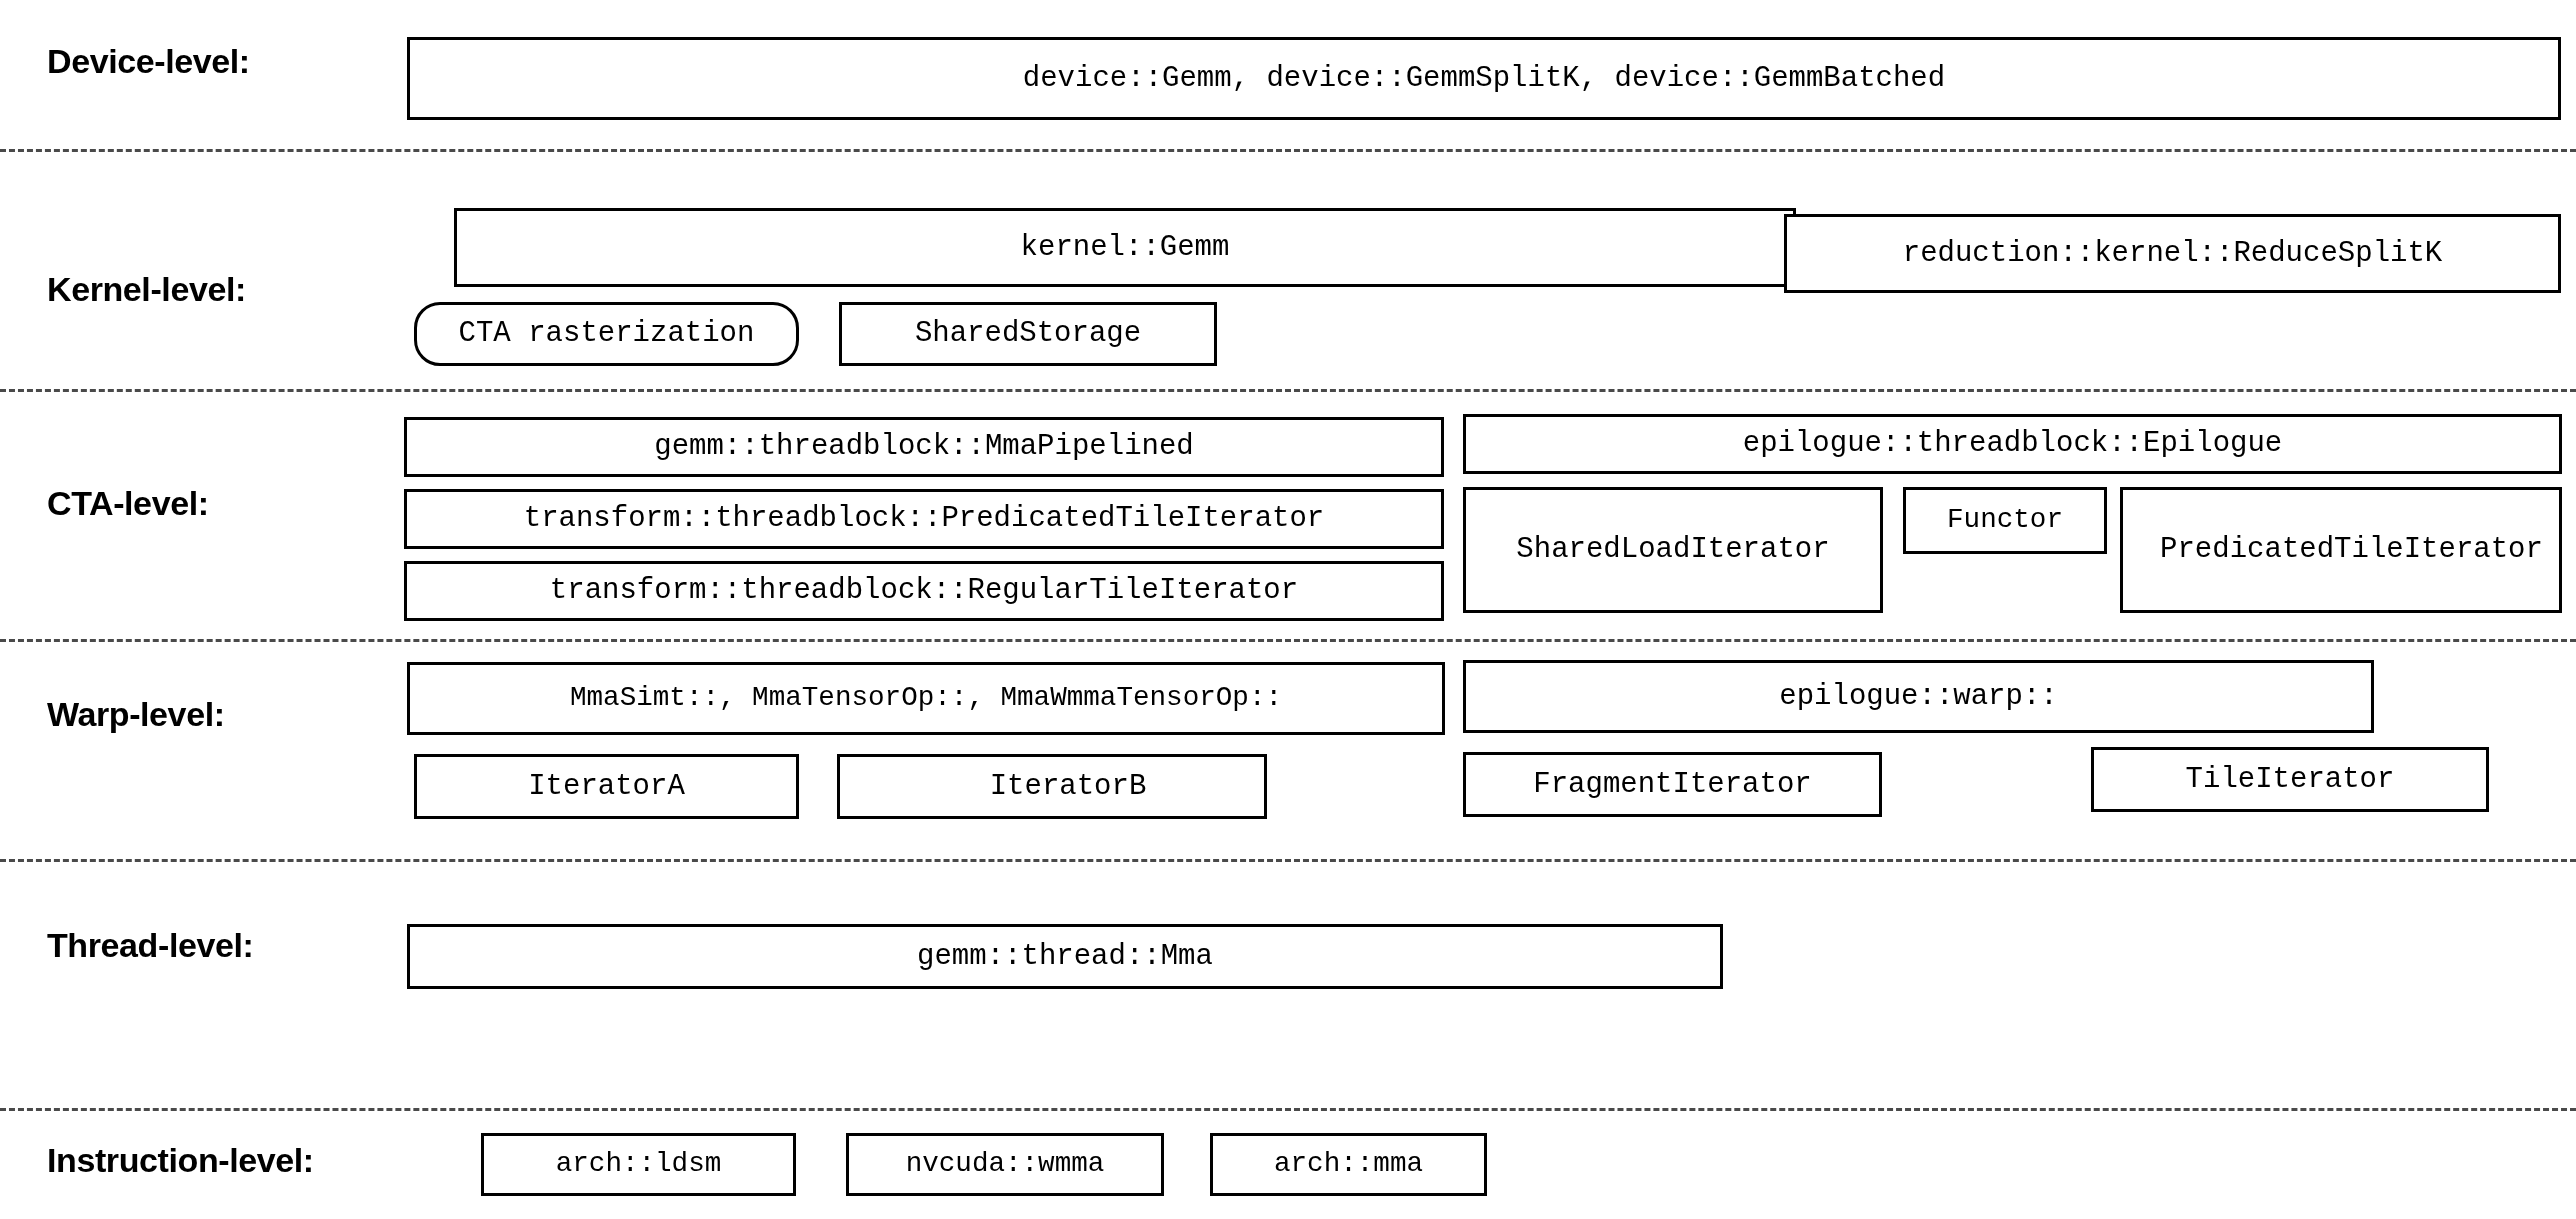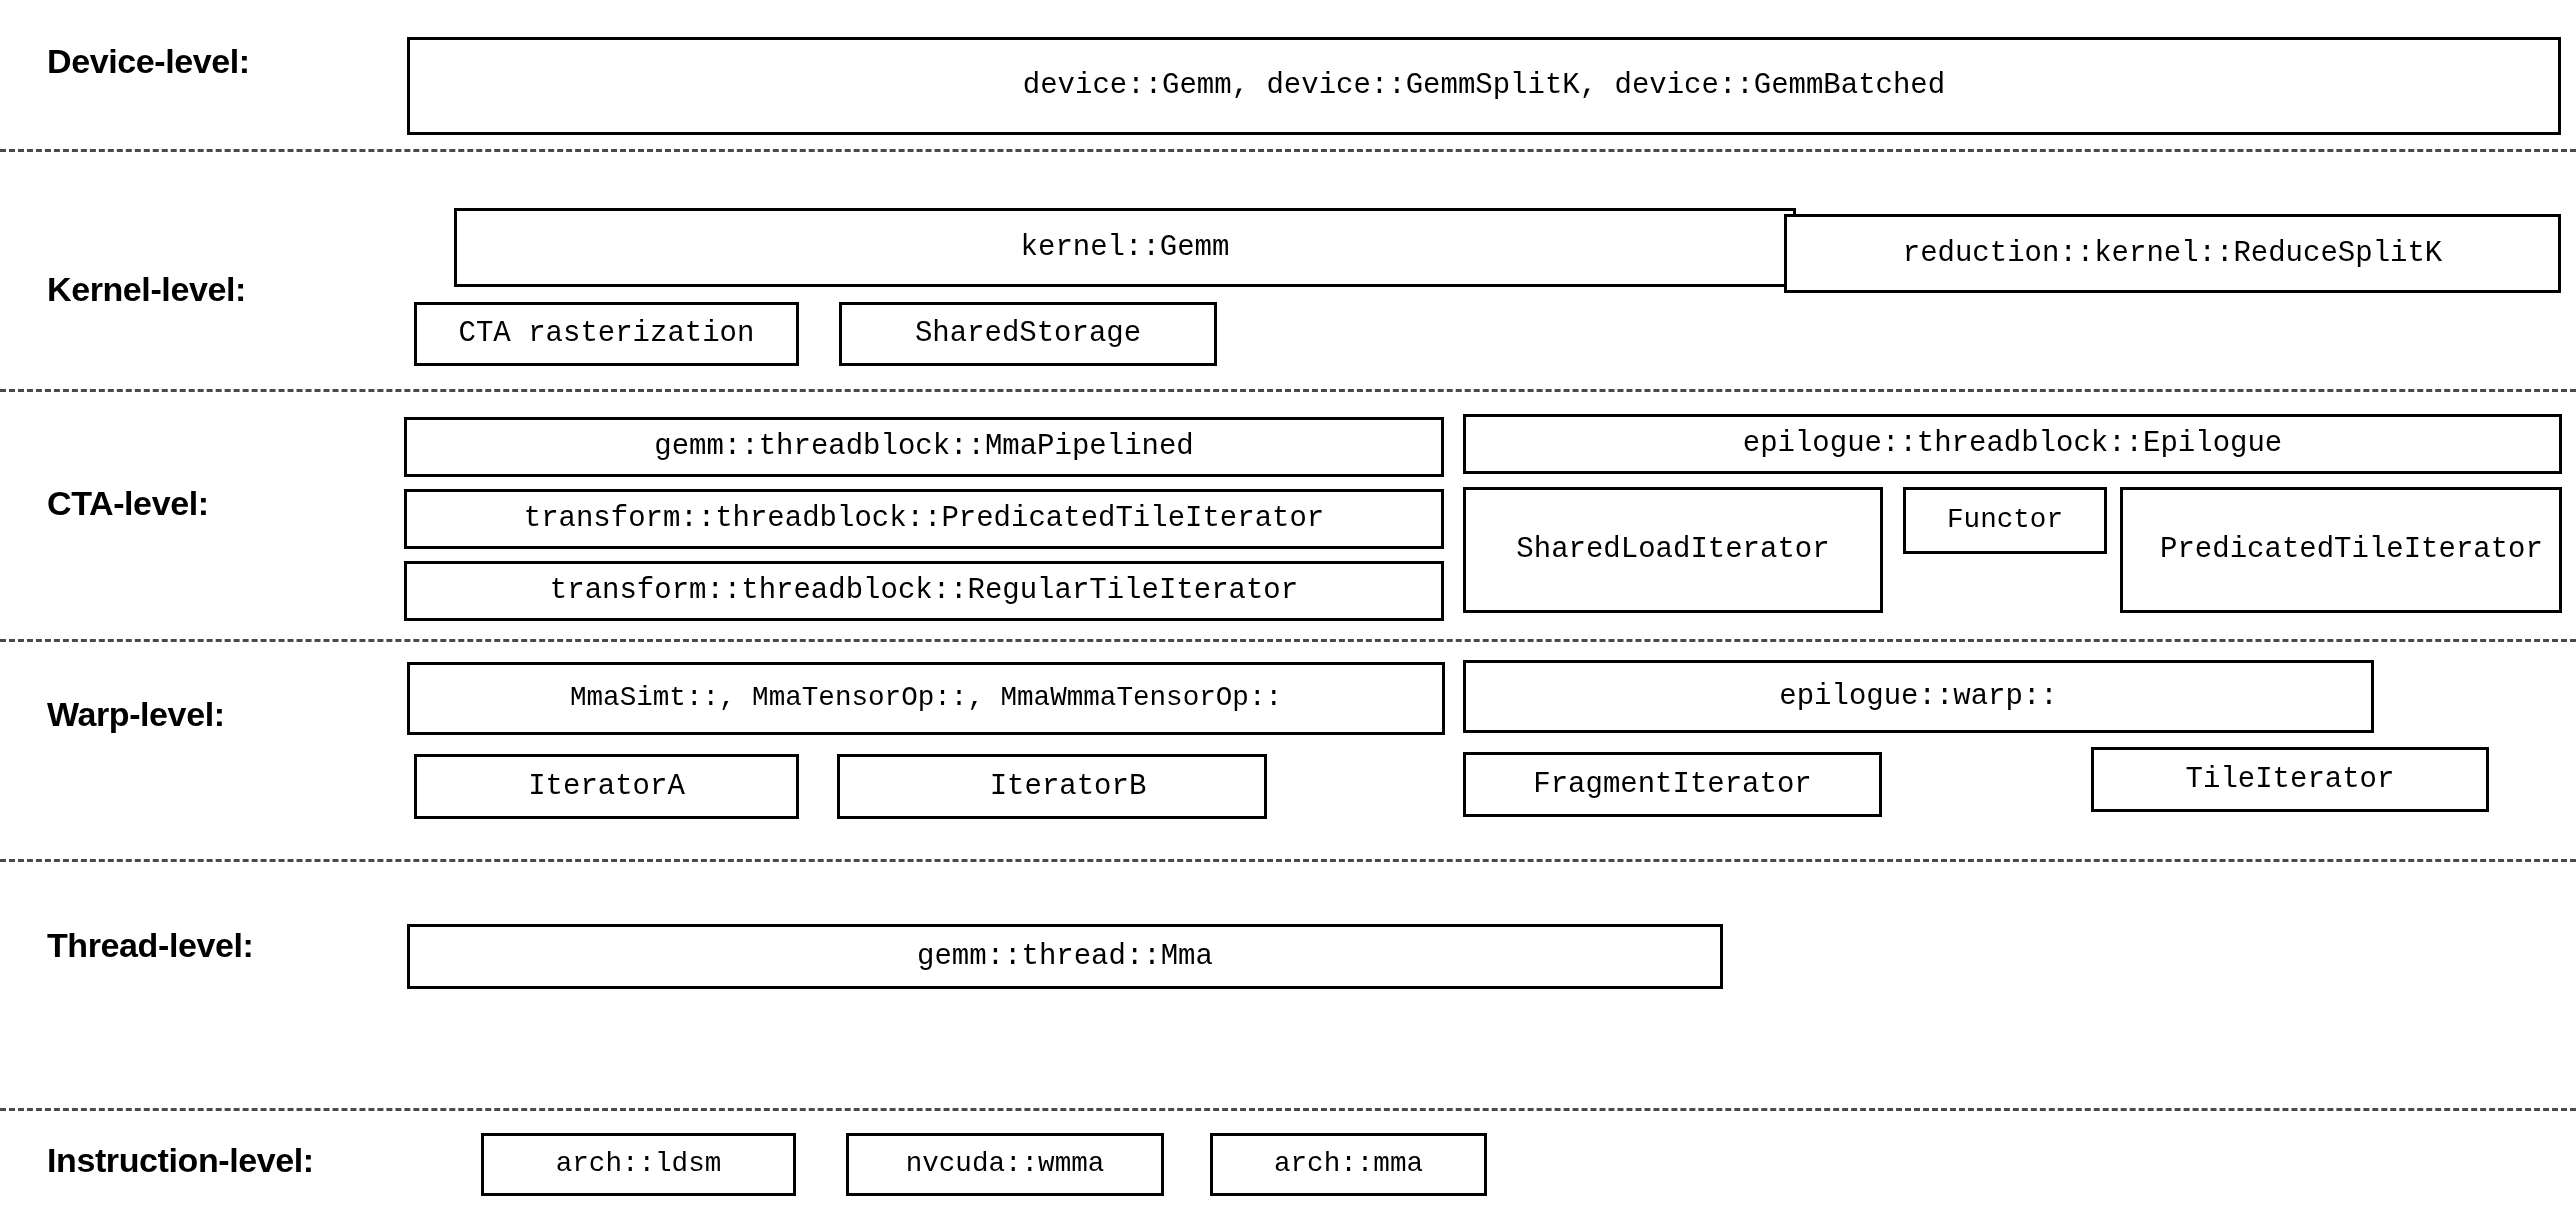--- a/index.html
+++ b/index.html
@@ -54,31 +54,31 @@
     font-size: 27.6px;
   }
 </style>
 </head>
 <body>
 
 <div id="canvas">
 
   <div class="row-label" style="left:47px; top:44px;">Device-level:</div>
 
-  <div class="box" style="left:407px; top:37px; width:2154px; height:98px;">device::Gemm, device::GemmSplitK, device::GemmBatched</div>
+  <div class="box" style="left:407px; top:37px; width:2154px; height:83px;">device::Gemm, device::GemmSplitK, device::GemmBatched</div>
 
   <div class="sep" style="top:149px;"></div>
 
   <div class="row-label" style="left:47px; top:272px;">Kernel-level:</div>
 
   <div class="box" style="left:407px; top:208px; width:1342px; height:79px;margin-left:47px;">kernel::Gemm</div>
 
   <div class="box" style="left:1784px; top:214px; width:777px; height:79px;">reduction::kernel::ReduceSplitK</div>
 
-  <div class="box" style="left:414px; top:302px; width:385px; height:64px;">CTA rasterization</div>
+  <div class="box" style="left:414px; top:302px; width:385px; height:64px;border-radius:26px;">CTA rasterization</div>
 
   <div class="box" style="left:839px; top:302px; width:378px; height:64px;">SharedStorage</div>
 
   <div class="sep" style="top:389px;"></div>
 
   <div class="row-label" style="left:47px; top:486px;">CTA-level:</div>
 
   <div class="box" style="left:404px; top:417px; width:1040px; height:60px;">gemm::threadblock::MmaPipelined</div>
 
   <div class="box" style="left:404px; top:489px; width:1040px; height:60px;">transform::threadblock::PredicatedTileIterator</div>

